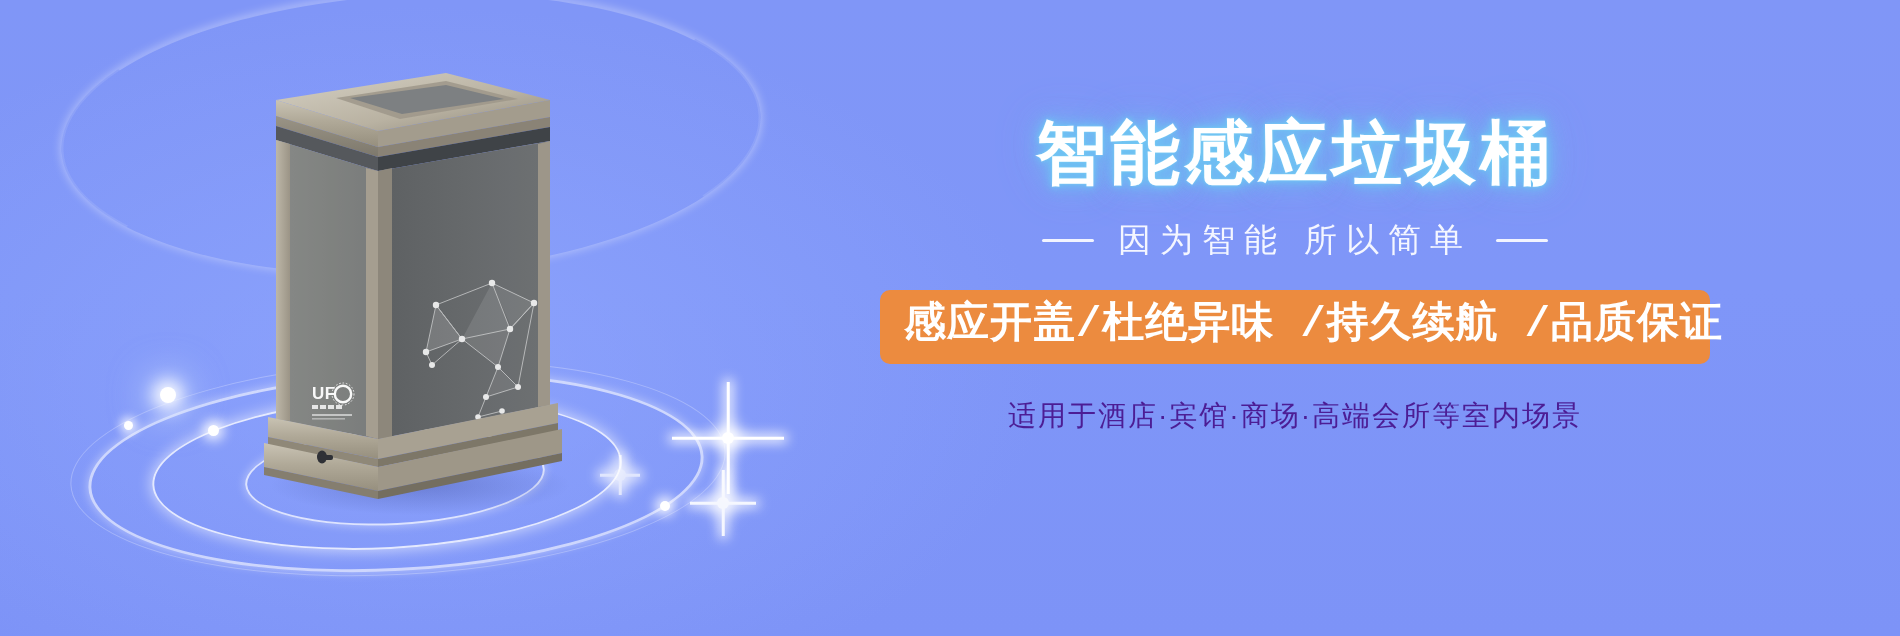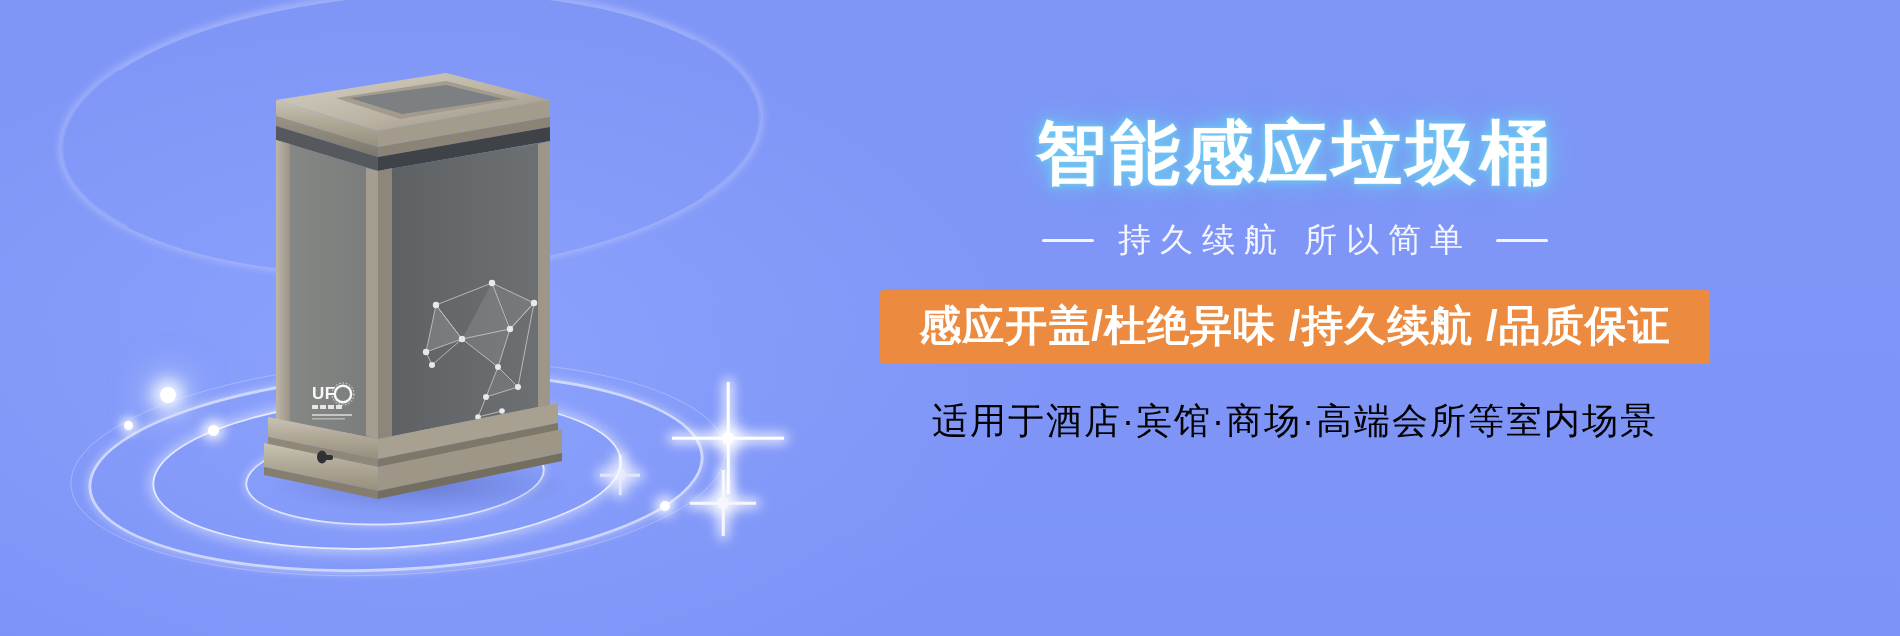--- a/index.html
+++ b/index.html
@@ -148,38 +148,39 @@
   .subline-text {
     font-size: 33px;
     color: #f4f6ff;
     letter-spacing: 9px;
     font-weight: 400;
   }
 
   .feature-bar {
     margin: 27px 0 0 0;
     background: #ec8b3f;
-    border-radius: 4px;
+    border-radius: 10px;
     padding: 11px 24px 13px 24px;
     text-align: center;
     white-space: nowrap;
+    font-family: Liberation Mono, monospace;
   }
   .feature-bar-text {
     font-size: 42px;
     font-weight: 700;
     color: #ffffff;
     letter-spacing: 1px;
     line-height: 1.18;
   }
 
   .scene-line {
     margin: 33px 0 0 0;
     text-align: center;
-    font-size: 36px;
-    color: #000000;
+    font-size: 28px;
+    color: #4c1d95;
     letter-spacing: 2px;
     white-space: nowrap;
     font-weight: 400;
   }
 </style>
 </head>
 <body>
 
 <div class="banner">
 
@@ -333,21 +334,21 @@
       <rect x="70" y="388" width="13" height="5" rx="2" fill="#2f3136"></rect>
     </svg>
   </div>
 
   <div class="copy">
 
     <h1 class="headline">智能感应垃圾桶</h1>
 
     <div class="subline">
       <span class="dash"></span>
-      <span class="subline-text">持久续航 所以简单</span>
+      <span class="subline-text">因为智能 所以简单</span>
       <span class="dash"></span>
     </div>
 
     <div class="feature-bar">
       <span class="feature-bar-text">感应开盖/杜绝异味 /持久续航 /品质保证</span>
     </div>
 
     <div class="scene-line">适用于酒店·宾馆·商场·高端会所等室内场景</div>
 
   </div>

